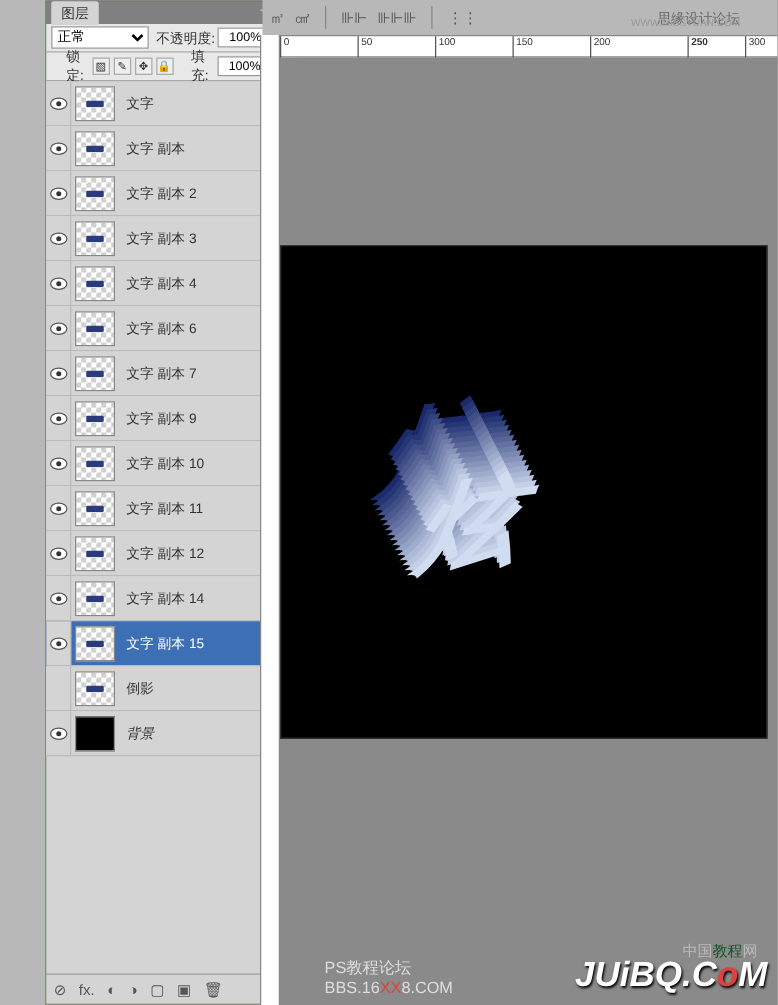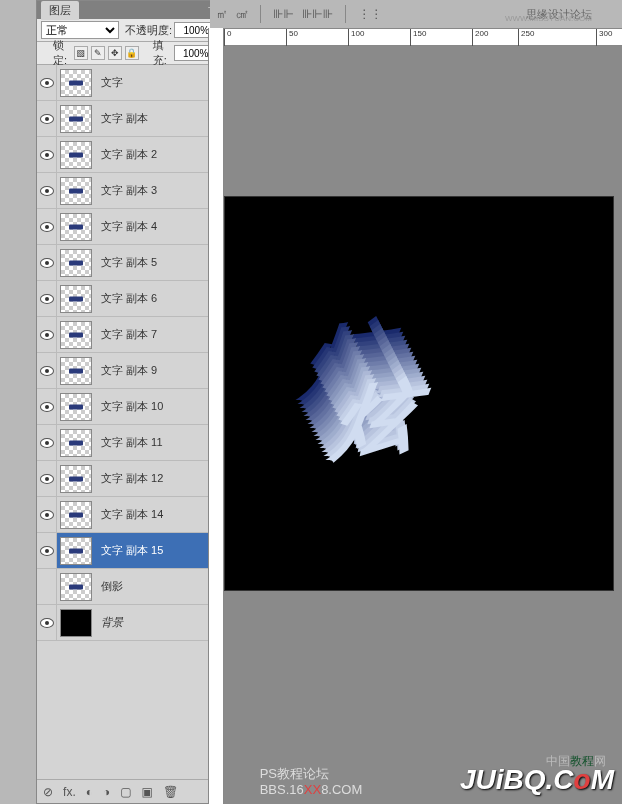--- a/index.html
+++ b/index.html
@@ -250,31 +250,20 @@
       </div>
       <div class="layer-row">
         <div class="eye-col">
           <div class="eye-icon"></div>
         </div>
         <div class="thumb-col">
           <div class="thumb">
             <div class="thumb-mark"></div>
           </div>
         </div>
-        <span class="layer-name">文字 副本 5</span>
-      </div>
-      <div class="layer-row">
-        <div class="eye-col">
-          <div class="eye-icon"></div>
-        </div>
-        <div class="thumb-col">
-          <div class="thumb">
-            <div class="thumb-mark"></div>
-          </div>
-        </div>
         <span class="layer-name">文字 副本 6</span>
       </div>
       <div class="layer-row">
         <div class="eye-col">
           <div class="eye-icon"></div>
         </div>
         <div class="thumb-col">
           <div class="thumb">
             <div class="thumb-mark"></div>
           </div>
@@ -391,21 +380,21 @@
   <span class="brand-url">WWW.MISSYUAN.COM</span>
 </div>
 
 <div class="ruler-v"></div>
 <div class="ruler-h" id="ruler-h">
     <div class="tick" style="left: 0px;">0</div>
     <div class="tick" style="left: 62px;">50</div>
     <div class="tick" style="left: 124px;">100</div>
     <div class="tick" style="left: 186px;">150</div>
     <div class="tick" style="left: 248px;">200</div>
-    <div class="tick" style="left: 294px;">250</div>
+    <div class="tick" style="left: 326px; font-weight: bold;">250</div>
     <div class="tick" style="left: 372px;">300</div>
   </div>
 
 <div class="canvas-area">
   <div class="artboard">
     <div class="text3d" id="text3d">
         <div class="text3d-layer" style="color: rgb(26, 42, 108); left: 0px; top: 0px;">炫</div>
         <div class="text3d-layer" style="color: rgb(38, 54, 117); left: 2px; top: 4px;">炫</div>
         <div class="text3d-layer" style="color: rgb(50, 66, 126); left: 4px; top: 8px;">炫</div>
         <div class="text3d-layer" style="color: rgb(62, 78, 134); left: 6px; top: 12px;">炫</div>

